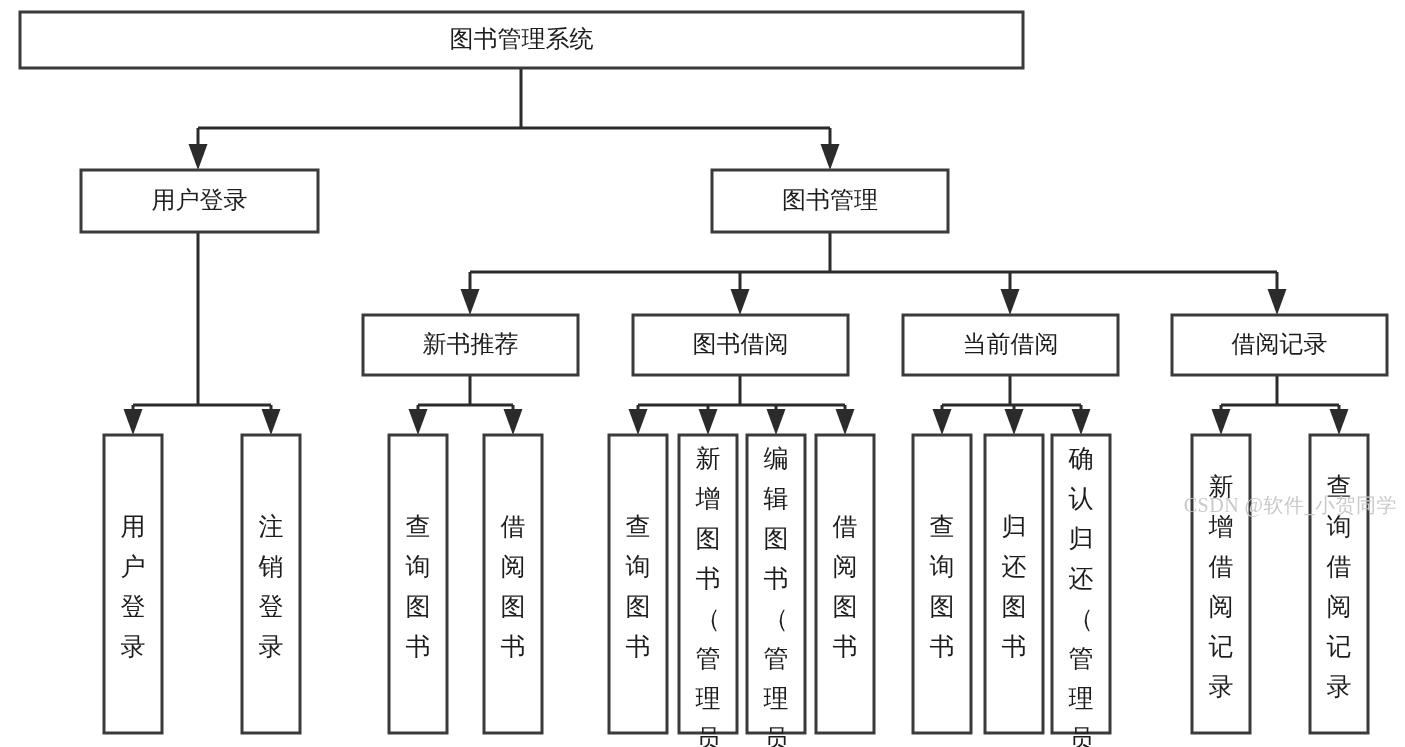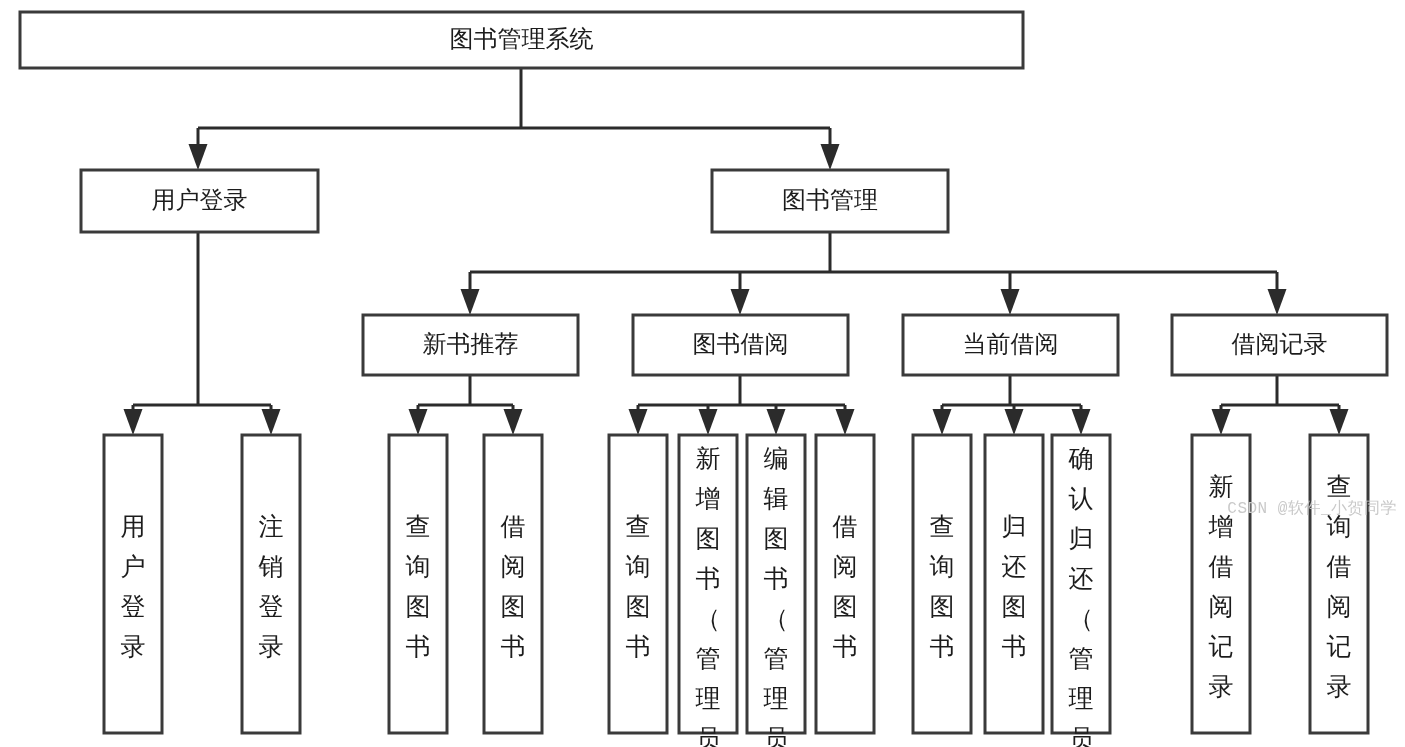--- a/index.html
+++ b/index.html
@@ -55,22 +55,22 @@
   .node-label-v {
     font-family: "Liberation Sans", "DejaVu Sans", sans-serif;
     font-size: 25px;
     fill: #1c1c1c;
     text-anchor: middle;
   }
   .watermark-text {
     position: absolute;
     right: 8px;
     bottom: 4px;
-    font-family: Liberation Mono, monospace;
-    font-size: 16px;
+    font-family: Liberation Serif, serif;
+    font-size: 20px;
     color: #c9c9c9;
     white-space: nowrap;
     letter-spacing: 0.5px;
     user-select: none;
   }
 </style>
 </head>
 <body>
 
 <div id="diagram-root">

